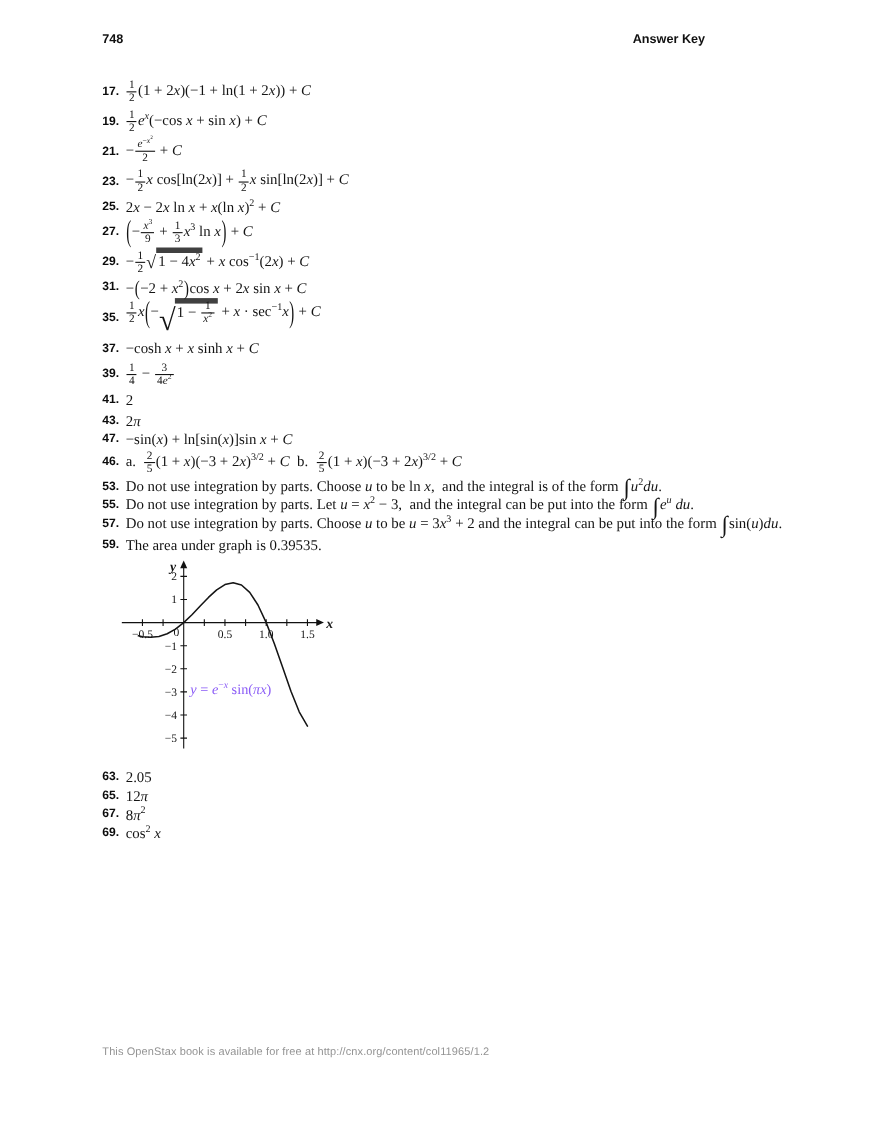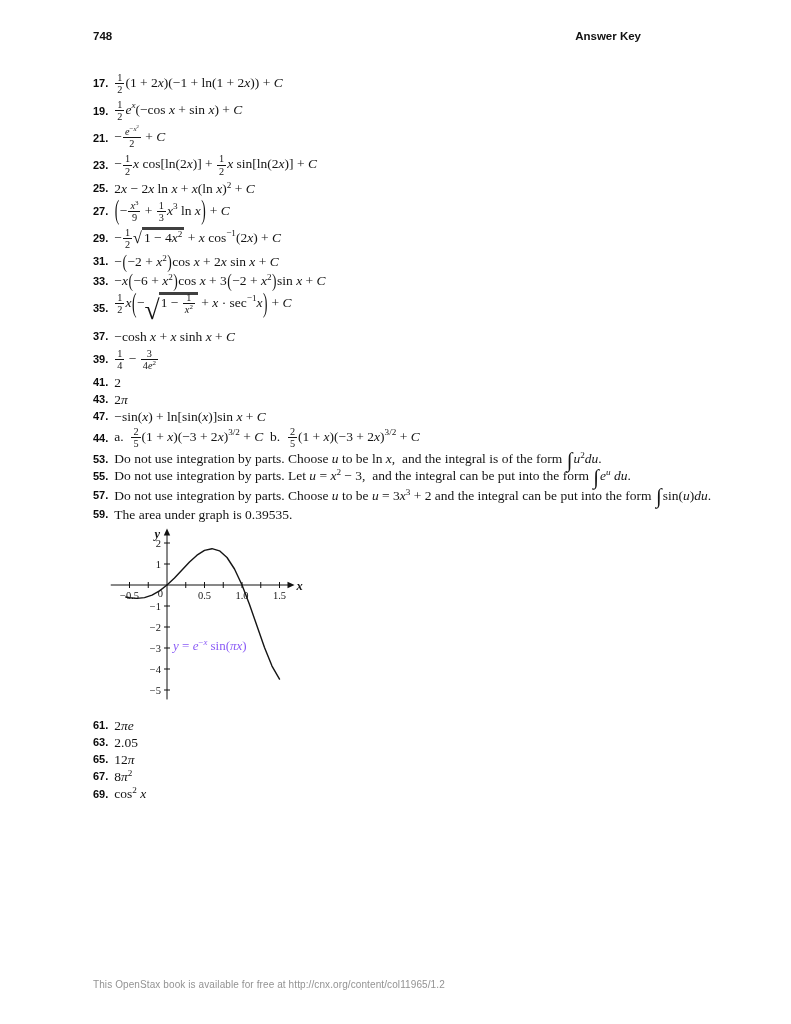--- a/index.html
+++ b/index.html
@@ -15,29 +15,29 @@
   .n{font-family:"Liberation Sans",sans-serif;font-weight:700;font-size:11px;color:#0b0b0b;white-space:nowrap;}
   .m{white-space:nowrap;}
   .m i{font-style:italic;}
   sup{font-size:0.68em;vertical-align:super;line-height:0;}
   .f{display:inline-block;vertical-align:middle;text-align:center;font-size:0.76em;line-height:1.08;margin:0 1px;}
   .fn{display:block;border-bottom:1px solid #141414;padding:0 2px;}
   .fd{display:block;padding:0 2px;}
   .sq{white-space:nowrap;}
   .sqs{font-size:1.2em;vertical-align:-0.08em;}
   .sq.tall .sqs{font-size:2.05em;vertical-align:-0.42em;letter-spacing:-1px;}
-  .rad{border-top:3px solid #404040;padding:0 2px;margin-top:25px;}
+  .rad{border-top:5px solid #404040;padding:0 2px;margin-top:25px;}
   .bp{display:inline-block;transform:scaleY(1.4);padding:0 0.5px;}
   .bp2{transform:scaleY(2.05);}
   .int{display:inline-block;line-height:0;font-size:1.55em;vertical-align:-0.18em;margin:0 1px;}
   figure.graph{position:relative;margin:6px 0 8px 12px;width:230px;height:182px;}
   .tk{font:10.5px "Liberation Serif",serif;fill:#141414;}
   .ax{font:italic 600 12.5px "Liberation Serif",serif;fill:#141414;}
   .eq{position:absolute;left:68px;top:110px;font:13px "Liberation Serif",serif;color:#8b5cf6;white-space:nowrap;}
-  .ftr{position:absolute;left:93px;top:979px;font-family:"Liberation Sans",sans-serif;
+  .ftr{position:absolute;left:93px;top:951px;font-family:"Liberation Sans",sans-serif;
        font-size:10px;color:#939393;letter-spacing:0.1px;}
 </style>
 </head>
 <body>
 
 <div class="page">
 
   <div class="hdr">
     <span>748</span>
     <span>Answer Key</span>
@@ -71,24 +71,20 @@
     </div>
         <div class="answer">
       <span class="n">29.</span>
       <span class="m">−<span class="f"><span class="fn">1</span><span class="fd">2</span></span><span class="sq"><span class="sqs">√</span><span class="rad">1 − 4<i>x</i><sup>2</sup></span></span> + <i>x</i> cos<sup>−1</sup>(2<i>x</i>) + <i>C</i></span>
     </div>
         <div class="answer">
       <span class="n">31.</span>
       <span class="m">−<span class="bp">(</span>−2 + <i>x</i><sup>2</sup><span class="bp">)</span>cos <i>x</i> + 2<i>x</i> sin <i>x</i> + <i>C</i></span>
     </div>
         <div class="answer">
-      <span class="n">33.</span>
-      <span class="m">−<i>x</i><span class="bp">(</span>−6 + <i>x</i><sup>2</sup><span class="bp">)</span>cos <i>x</i> + 3<span class="bp">(</span>−2 + <i>x</i><sup>2</sup><span class="bp">)</span>sin <i>x</i> + <i>C</i></span>
-    </div>
-        <div class="answer">
       <span class="n">35.</span>
       <span class="m"><span class="f"><span class="fn">1</span><span class="fd">2</span></span><i>x</i><span class="bp bp2">(</span>−<span class="sq tall"><span class="sqs">√</span><span class="rad">1 − <span class="f"><span class="fn">1</span><span class="fd"><i>x</i><sup>2</sup></span></span></span></span> + <i>x</i> · sec<sup>−1</sup><i>x</i><span class="bp bp2">)</span> + <i>C</i></span>
     </div>
         <div class="answer">
       <span class="n">37.</span>
       <span class="m">−cosh <i>x</i> + <i>x</i> sinh <i>x</i> + <i>C</i></span>
     </div>
         <div class="answer">
       <span class="n">39.</span>
       <span class="m"><span class="f"><span class="fn">1</span><span class="fd">4</span></span> − <span class="f"><span class="fn">3</span><span class="fd">4<i>e</i><sup>2</sup></span></span></span>
@@ -99,21 +95,21 @@
     </div>
         <div class="answer">
       <span class="n">43.</span>
       <span class="m">2<i>π</i></span>
     </div>
         <div class="answer">
       <span class="n">47.</span>
       <span class="m">−sin(<i>x</i>) + ln[sin(<i>x</i>)]sin <i>x</i> + <i>C</i></span>
     </div>
         <div class="answer">
-      <span class="n">44.</span>
+      <span class="n">46.</span>
       <span class="m">a.&nbsp; <span class="f"><span class="fn">2</span><span class="fd">5</span></span>(1 + <i>x</i>)(−3 + 2<i>x</i>)<sup>3/2</sup> + <i>C</i> b.&nbsp; <span class="f"><span class="fn">2</span><span class="fd">5</span></span>(1 + <i>x</i>)(−3 + 2<i>x</i>)<sup>3/2</sup> + <i>C</i></span>
     </div>
         <div class="answer">
       <span class="n">53.</span>
       <span class="m">Do not use integration by parts. Choose <i>u</i> to be ln <i>x</i>, and the integral is of the form <span class="int">∫</span><i>u</i><sup>2</sup><i>du</i>.</span>
     </div>
         <div class="answer">
       <span class="n">55.</span>
       <span class="m">Do not use integration by parts. Let <i>u</i> = <i>x</i><sup>2</sup> − 3, and the integral can be put into the form <span class="int">∫</span><i>e</i><sup><i>u</i></sup> <i>du</i>.</span>
     </div>
@@ -162,24 +158,20 @@
           <text x="58" y="69" text-anchor="end" class="tk">0</text>
           <text x="55" y="10" text-anchor="end" class="ax">y</text>
           <text x="191.5" y="62" class="ax">x</text>
           <polyline points="20.8,69.0 24.5,69.8 32.0,70.4 39.5,69.6 47.0,67.1 54.5,62.9 62.0,57.0 69.5,49.9 77.0,41.9 84.5,34.1 92.0,27.2 99.5,22.4 107.0,20.7 114.5,22.8 122.0,29.5 129.5,41.0 137.0,57.0 144.5,76.5 152.0,97.9 159.5,119.4 167.0,138.1 174.5,151.1" fill="none" stroke="#151515" stroke-width="1.4" stroke-linejoin="round" stroke-linecap="round"></polyline>
         </svg>
       <div class="eq"><i>y</i> = <i>e</i><sup>−<i>x</i></sup> sin(<i>πx</i>)</div>
     </figure>
 
     <div id="listB">
         <div class="answer">
-      <span class="n">61.</span>
-      <span class="m">2<i>πe</i></span>
-    </div>
-        <div class="answer">
       <span class="n">63.</span>
       <span class="m">2.05</span>
     </div>
         <div class="answer">
       <span class="n">65.</span>
       <span class="m">12<i>π</i></span>
     </div>
         <div class="answer">
       <span class="n">67.</span>
       <span class="m">8<i>π</i><sup>2</sup></span>

